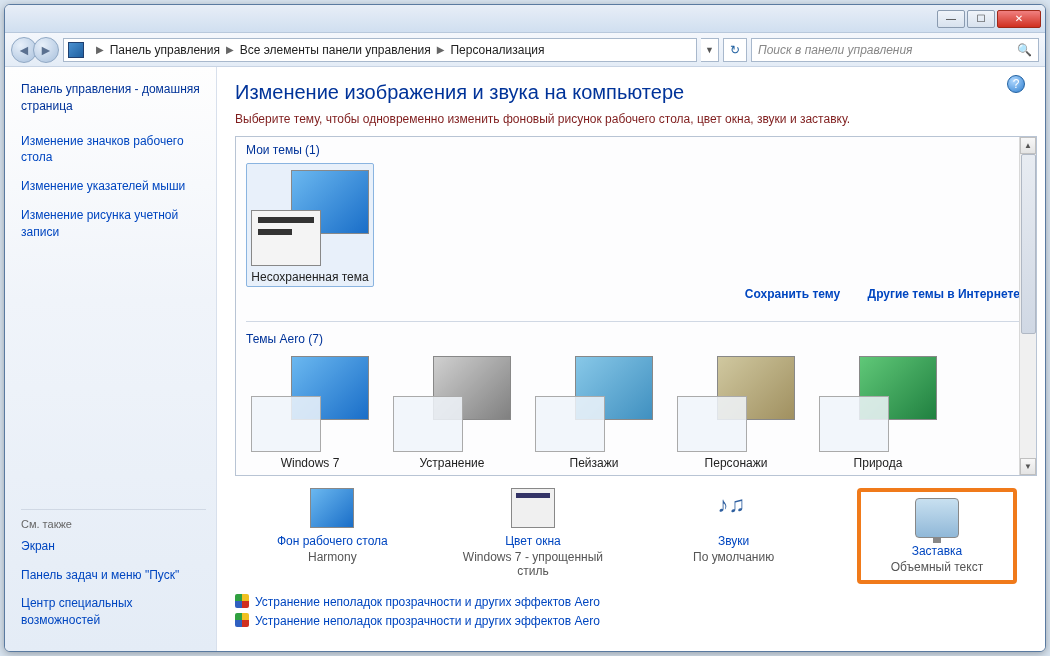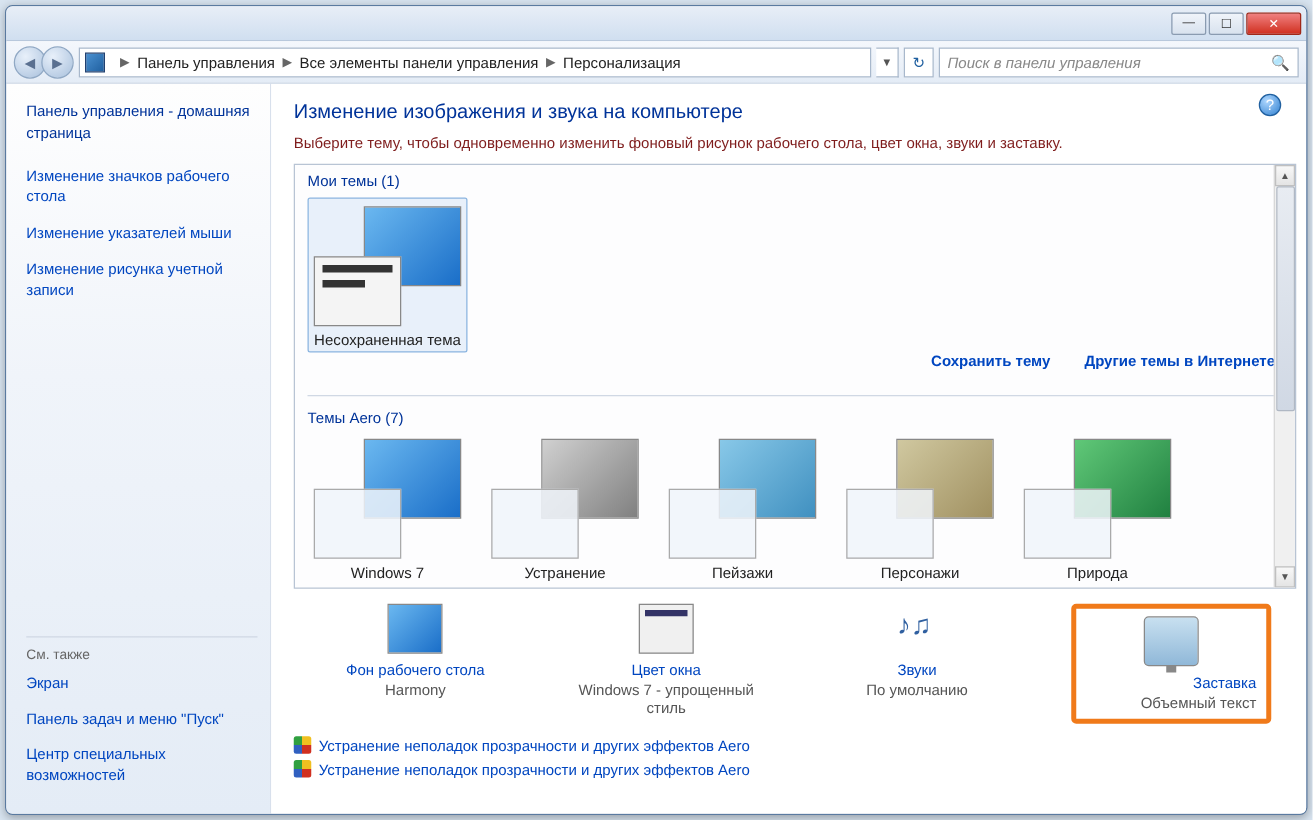--- a/index.html
+++ b/index.html
@@ -26,21 +26,21 @@
 
 
 .body { flex: 1; display: flex; overflow: hidden; }
 .sidebar { width: 212px; background: linear-gradient(180deg,#fefefe,#f0f4fa 40%,#e4ecf6); padding: 14px 10px 10px 16px; border-right: 1px solid #d8e0ec; display: flex; flex-direction: column; font-size: 12px; }
 .sidebar .home { color: #003399; margin-bottom: 18px; line-height: 1.4; }
 .sidebar .link { color: #0046c0; margin-bottom: 12px; line-height: 1.4; cursor: pointer; }
 .sidebar .spacer { flex: 1; }
 .sidebar .see-also { color: #666; font-size: 11px; margin-bottom: 8px; border-top: 1px solid #d0d8e4; padding-top: 8px; }
 
 .main { flex: 1; background: #fff; padding: 14px 8px 8px 18px; overflow: hidden; position: relative; }
-.main h1 { font-size: 16px; font-weight: normal; color: #003399; margin-bottom: 8px; }
+.main h1 { font-size: 20px; font-weight: normal; color: #003399; margin-bottom: 8px; }
 .main .subtitle { font-size: 12px; color: #7f1d1d; margin-bottom: 10px; }
 .help { position: absolute; top: 8px; right: 20px; width: 18px; height: 18px; border-radius: 50%; background: radial-gradient(circle at 35% 30%,#b0d8ff,#3080d0); color: #fff; font-size: 12px; display: flex; align-items: center; justify-content: center; border: 1px solid #2060a0; }
 
 .theme-box { border: 1px solid #b8c4d4; background: #fdfdfe; padding: 6px 10px 24px 10px; height: 340px; position: relative; overflow: hidden; }
 .section-label { font-size: 12px; color: #003399; margin-bottom: 6px; }
 .theme-row { display: flex; gap: 14px; flex-wrap: wrap; }
 .theme-item { width: 128px; text-align: center; font-size: 12px; color: #222; cursor: pointer; }
 .theme-item.selected { background: #e8f0fa; border: 1px solid #8ab4e0; border-radius: 2px; padding: 2px; }
 .theme-thumb { width: 118px; height: 96px; margin: 4px auto 4px auto; position: relative; }
 .theme-thumb .back { position: absolute; right: 0; top: 0; width: 78px; height: 64px; background: linear-gradient(135deg,#6bb8f0,#1a6ec8); border: 1px solid #888; }
@@ -61,21 +61,21 @@
 .vscroll .btn { height: 17px; background: linear-gradient(#f8f8f8,#e4e4e4); border: 1px solid #c0c0c0; display: flex; align-items: center; justify-content: center; font-size: 8px; color: #555; }
 .vscroll .thumb { position: absolute; top: 17px; left: 1px; width: 15px; height: 180px; background: linear-gradient(#e8ecf2,#d0d8e4); border: 1px solid #b0b8c4; border-radius: 2px; }
 .vscroll .btn.dn { position: absolute; bottom: 0; width: 100%; }
 
 
 .actions { display: flex; justify-content: space-around; margin-top: 12px; padding: 0 20px; gap: 46px; }
 .action { width: 200px; text-align: center; font-size: 12px; }
 .action .ico-lg { width: 44px; height: 40px; margin: 0 auto 6px auto; }
 .action .lbl { color: #0046c0; cursor: pointer; }
 .action .sub { color: #555; margin-top: 2px; }
-.action.hl { border: 4px solid #f07a1a; border-radius: 4px; padding: 6px 8px; text-align: right; }
+.action.hl { border: 4px solid #f07a1a; border-radius: 4px; padding: 6px 8px; }
 
 .ico-desktop { background: linear-gradient(135deg,#6bb8f0,#1a6ec8); border: 1px solid #888; }
 .ico-window { background: #f0f0f0; border: 1px solid #888; position: relative; }
 .ico-window::before { content: ""; position: absolute; top: 4px; left: 4px; right: 4px; height: 5px; background: #336; }
 .ico-sound { position: relative; }
 .ico-sound::before { content: "♪♫"; font-size: 22px; color: #3060a0; position: absolute; left: 6px; top: 4px; }
 .ico-saver { background: linear-gradient(#c8e0f0,#90b8d8); border: 1px solid #888; border-radius: 4px; position: relative; }
 .ico-saver::after { content: ""; position: absolute; bottom: -6px; left: 40%; width: 8px; height: 6px; background: #888; }
 
 .troubleshoot { margin-top: 10px; font-size: 12px; }

